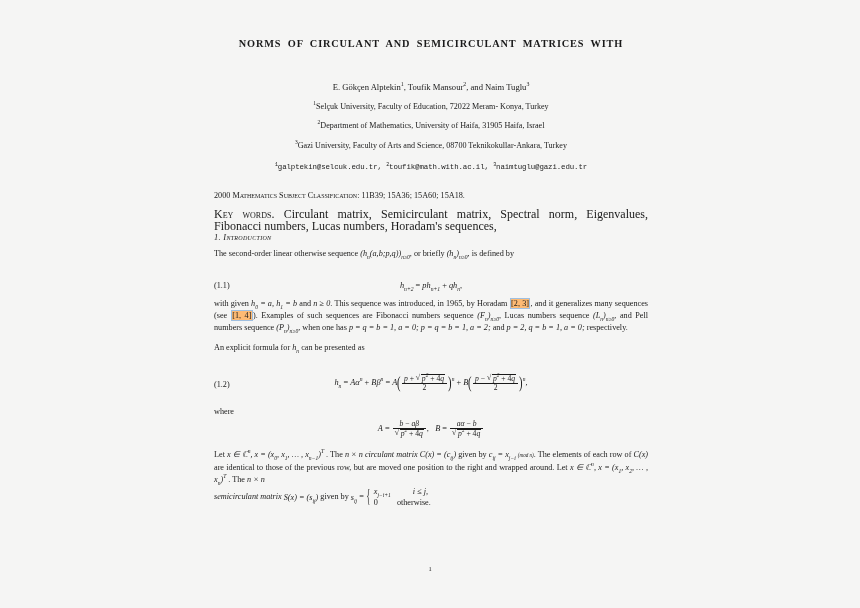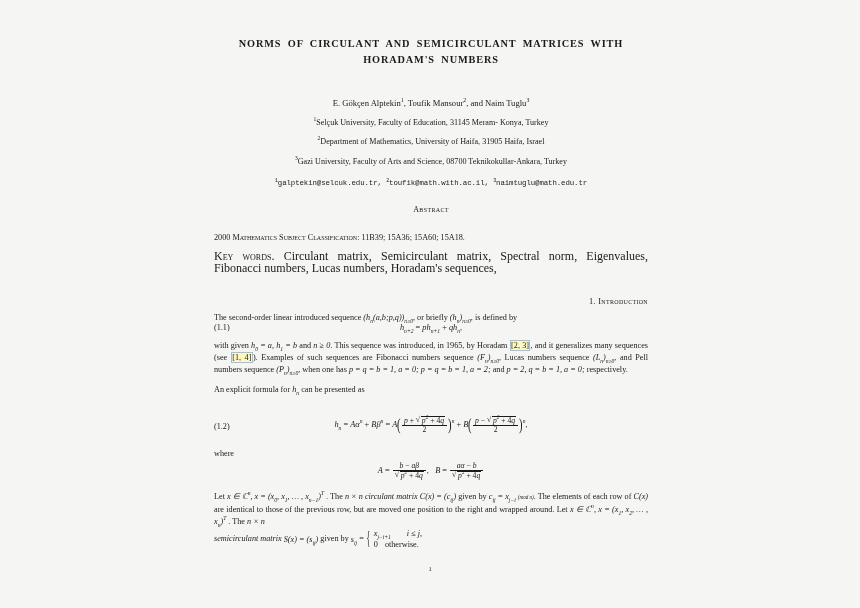--- a/index.html
+++ b/index.html
@@ -88,36 +88,36 @@
     text-align: justify;
   }
   .kw {
     font-size: 12px;
     line-height: 11.7px;
     margin-top: 8px;
     text-align: justify;
   }
 
   .intro-head {
-    text-align: right;
+    text-align: left;
     font-size: 8.4px;
-    margin-top: 22px;
     letter-spacing: 0.3px;
+    font-style: italic;
   }
 
   
   .mi { font-style: italic; font-family: "Liberation Serif", serif; }
   .mr { font-style: normal; }
   .sub { font-size: 0.68em; vertical-align: sub; line-height: 0; }
   .sup2 { font-size: 0.68em; vertical-align: super; line-height: 0; }
   .tiny { font-size: 0.62em; }
 
   .eqrow {
     position: relative;
-    margin-top: 0;
+    margin-top: 22px;
     margin-bottom: 5px;
     font-size: 8.3px;
     min-height: 12px;
   }
   .eqtag {
     position: absolute;
     left: 0;
     top: 0;
     font-size: 8.2px;
   }
@@ -190,28 +190,28 @@
     top: 50%;
     transform: translateY(-50%) scaleY(1.9) scaleX(0.8);
     font-size: 1.15em;
     font-weight: 300;
   }
   .caseline {
     display: block;
     line-height: 10.5px;
     white-space: nowrap;
   }
-  .caseline .cond { display: inline-block; margin-left: 16px; }
-  .caseline .cond.w { margin-left: 7px; }
+  .caseline .cond { display: inline-block; margin-left: 22px; }
+  .caseline .cond.w { margin-left: 19px; }
 
   
   .cite {
     color: #1a1a1a;
     border: 0.6px solid #9fbfe0;
-    background: #fef9c3;
+    background: #fdba74;
     padding: 0 0.5px;
     text-decoration: none;
   }
 
   
   .pageno {
     position: absolute;
     left: 0;
     right: 0;
     top: 565px;
@@ -223,60 +223,58 @@
   .center-eq { text-align: center; font-size: 8.3px; margin-top: 4px; }
 </style>
 </head>
 <body>
 
 <div class="page">
   <div class="col">
 
     <div class="title">
       <div>NORMS OF CIRCULANT AND SEMICIRCULANT MATRICES WITH</div>
-      <div>HORADAM'S NUMBERS</div>
     </div>
 
     <div class="authors">
       <span>E. Gökçen Alptekin</span><sup>1</sup><span>, </span><span>Toufik Mansour</span><sup>2</sup><span>, and </span><span>Naim Tuglu</span><sup>3</sup>
     </div>
 
     <div class="affil">
-      <sup>1</sup><span>Selçuk University, Faculty of Education, 31145 Meram- Konya, Turkey</span>
+      <sup>1</sup><span>Selçuk University, Faculty of Education, 72022 Meram- Konya, Turkey</span>
     </div>
     <div class="affil">
       <sup>2</sup><span>Department of Mathematics, University of Haifa, 31905 Haifa, Israel</span>
     </div>
     <div class="affil">
       <sup>3</sup><span>Gazi University, Faculty of Arts and Science, 08700 Teknikokullar-Ankara, Turkey</span>
     </div>
 
     <div class="emails">
-      <sup>1</sup><span>galptekin@selcuk.edu.tr</span><span>, </span><sup>2</sup><span>toufik@math.with.ac.il</span><span>, </span><sup>3</sup><span>naimtuglu@math.edu.tr</span>
-    </div>
-
-    <div class="sec-head sc">Abstract</div>
+      <sup>1</sup><span>galptekin@selcuk.edu.tr</span><span>, </span><sup>2</sup><span>toufik@math.with.ac.il</span><span>, </span><sup>3</sup><span>naimtuglu@gazi.edu.tr</span>
+    </div>
+
 
     <div class="msc">
       <span class="sc">2000 Mathematics Subject Classification:</span>
       <span>11B39; 15A36; 15A60; 15A18.</span>
     </div>
 
     <div class="kw">
       <span class="sc">Key words.</span>
       <span>Circulant matrix, Semicirculant matrix, Spectral norm, Eigenvalues, Fibonacci numbers, Lucas numbers, Horadam's sequences,</span>
     </div>
 
     <div class="intro-head">
       <span>1.</span>
       <span class="sc">Introduction</span>
     </div>
 
     <div class="para tight">
-      <span>The second-order linear introduced sequence </span><span class="mi">(h<span class="sub">n</span>(a,b;p,q))<span class="sub">n≥0</span></span><span>, or briefly </span><span class="mi">(h<span class="sub">n</span>)<span class="sub">n≥0</span></span><span>, is defined by</span>
+      <span>The second-order linear otherwise sequence </span><span class="mi">(h<span class="sub">n</span>(a,b;p,q))<span class="sub">n≥0</span></span><span>, or briefly </span><span class="mi">(h<span class="sub">n</span>)<span class="sub">n≥0</span></span><span>, is defined by</span>
     </div>
 
     <div class="eqrow">
       <span class="eqtag">(1.1)</span>
       <div class="eqbody">
         <span class="mi">h<span class="sub">n+2</span></span> <span class="mr">=</span> <span class="mi">ph<span class="sub">n+1</span></span> <span class="mr">+</span> <span class="mi">qh<span class="sub">n</span></span><span class="mr">,</span>
       </div>
     </div>
 
     <div class="para nomargin">

